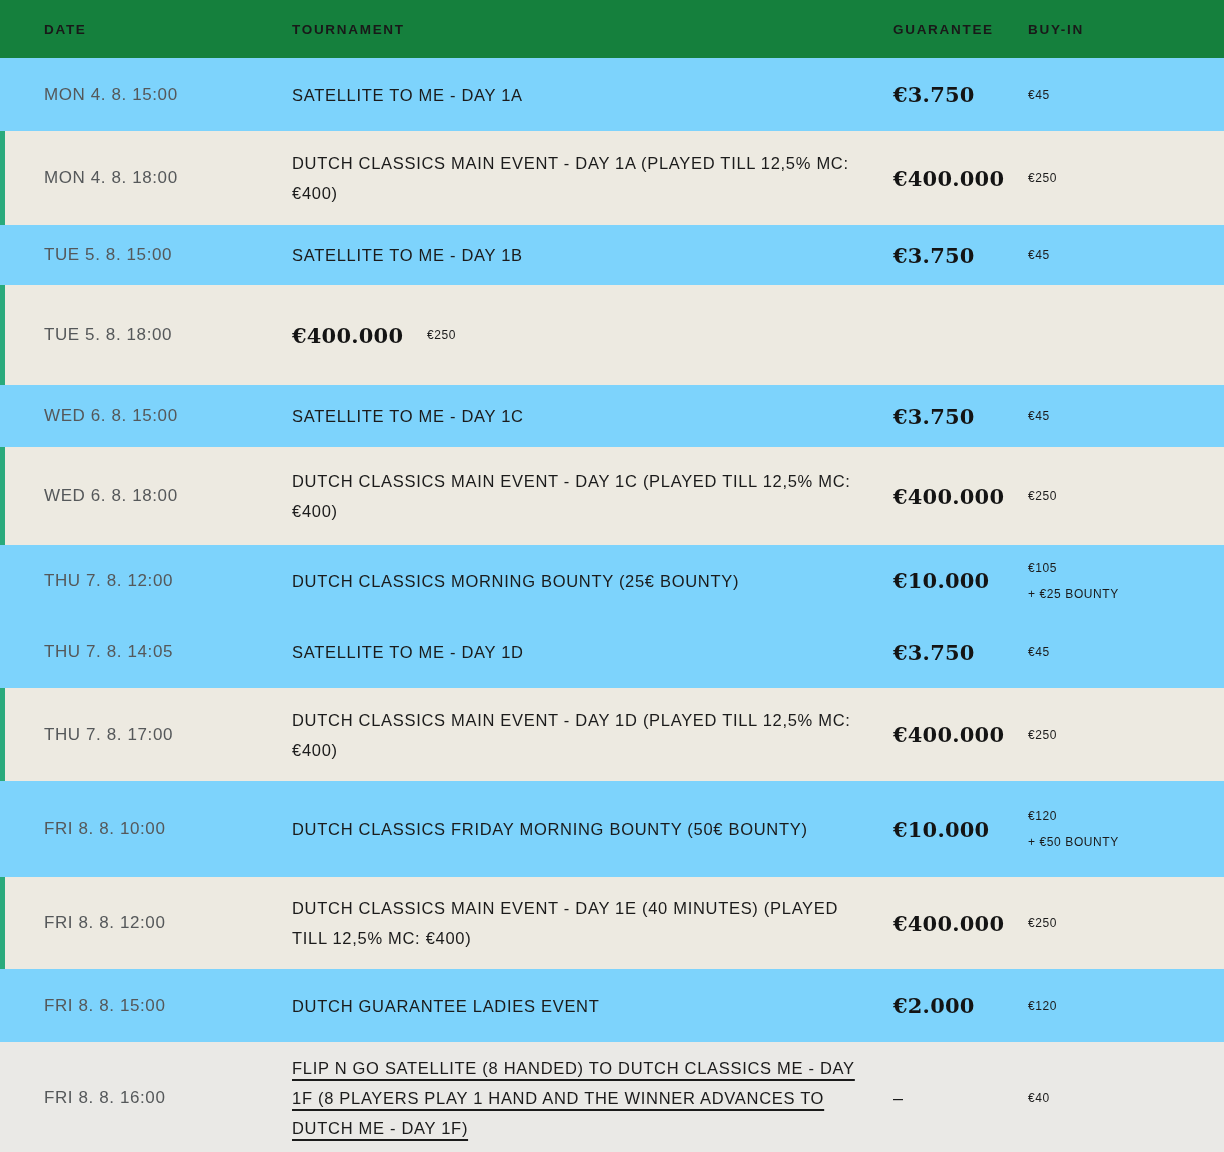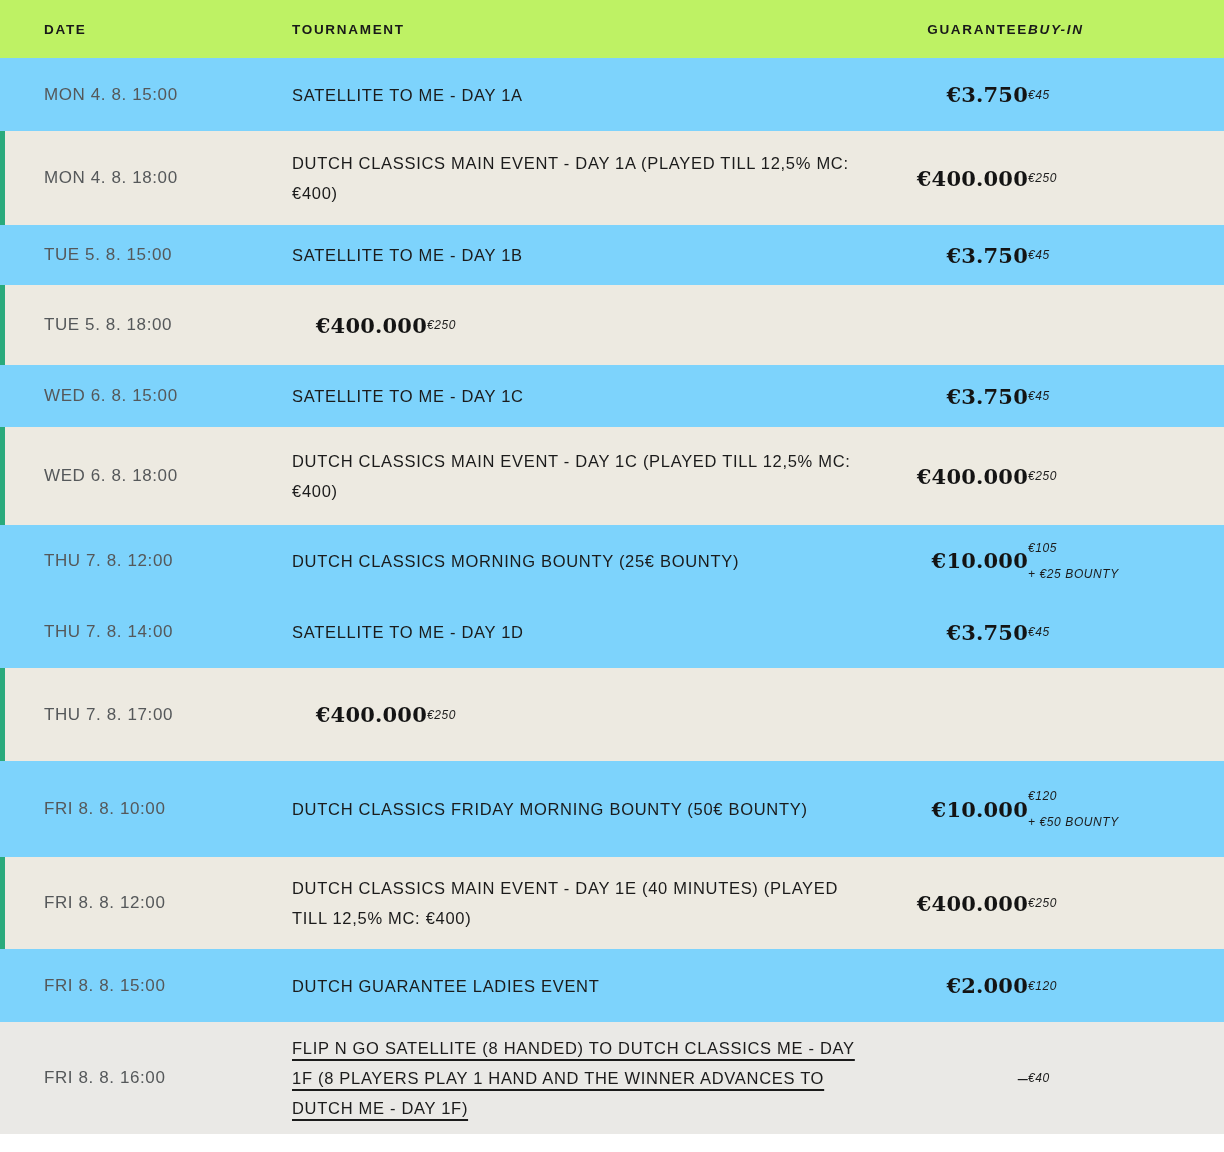--- a/index.html
+++ b/index.html
@@ -12,39 +12,39 @@
   }
   * { box-sizing:border-box; }
 
   .schedule { width:1224px; }
 
   .hdr, .row {
     display:flex;
     align-items:center;
     border-left:5px solid transparent;
   }
-  .hdr { height:58px; background:#bef264; }
+  .hdr { height:58px; background:#15803d; }
   .hdr .cell {
     font-size:13.5px;
     font-weight:700;
     letter-spacing:1.7px;
     color:#191919;
   }
 
   .row { background:#7dd3fc; }
   .row.highlight {
     background:#edeae1;
     border-left-color:#2aaa7c;
   }
   .row.linkrow { background:#eae9e6; }
 
   .c-date   { width:287px; padding-left:39px; }
   .c-tourn  { width:601px; padding-right:16px; }
-  .c-guar   { width:135px;text-align:right; }
-  .c-buyin  { flex:1; padding-right:15px;font-style:italic; }
+  .c-guar   { width:135px; }
+  .c-buyin  { flex:1; padding-right:15px; }
 
   .row .c-date {
     font-size:17px;
     letter-spacing:0.6px;
     color:#55585a;
     white-space:nowrap;
   }
   .row .c-tourn {
     font-size:16.5px;
     letter-spacing:0.7px;
@@ -105,21 +105,21 @@
     <div class="c-buyin">€250</div>
   </div>
 
   <div class="row" style="height:60px">
     <div class="c-date">TUE 5. 8. 15:00</div>
     <div class="c-tourn">SATELLITE TO ME - DAY 1B</div>
     <div class="c-guar">€3.750</div>
     <div class="c-buyin">€45</div>
   </div>
 
-  <div class="row highlight" style="height:80px">
+  <div class="row highlight" style="height:100px">
     <div class="c-date">TUE 5. 8. 18:00</div>
     <div class="c-guar">€400.000</div>
     <div class="c-buyin">€250</div>
   </div>
 
   <div class="row" style="height:62px">
     <div class="c-date">WED 6. 8. 15:00</div>
     <div class="c-tourn">SATELLITE TO ME - DAY 1C</div>
     <div class="c-guar">€3.750</div>
     <div class="c-buyin">€45</div>
@@ -136,28 +136,29 @@
     <div class="c-date">THU 7. 8. 12:00</div>
     <div class="c-tourn">DUTCH CLASSICS MORNING BOUNTY (25€ BOUNTY)</div>
     <div class="c-guar">€10.000</div>
     <div class="c-buyin">
       <span class="buyin-line">€105</span>
       <span class="buyin-line">+ €25 BOUNTY</span>
     </div>
   </div>
 
   <div class="row" style="height:72px">
-    <div class="c-date">THU 7. 8. 14:00</div>
+    <div class="c-date">THU 7. 8. 14:05</div>
     <div class="c-tourn">SATELLITE TO ME - DAY 1D</div>
     <div class="c-guar">€3.750</div>
     <div class="c-buyin">€45</div>
   </div>
 
   <div class="row highlight" style="height:93px">
     <div class="c-date">THU 7. 8. 17:00</div>
+    <div class="c-tourn">DUTCH CLASSICS MAIN EVENT - DAY 1D (PLAYED TILL 12,5% MC: €400)</div>
     <div class="c-guar">€400.000</div>
     <div class="c-buyin">€250</div>
   </div>
 
   <div class="row" style="height:96px">
     <div class="c-date">FRI 8. 8. 10:00</div>
     <div class="c-tourn">DUTCH CLASSICS FRIDAY MORNING BOUNTY (50€ BOUNTY)</div>
     <div class="c-guar">€10.000</div>
     <div class="c-buyin">
       <span class="buyin-line">€120</span>

